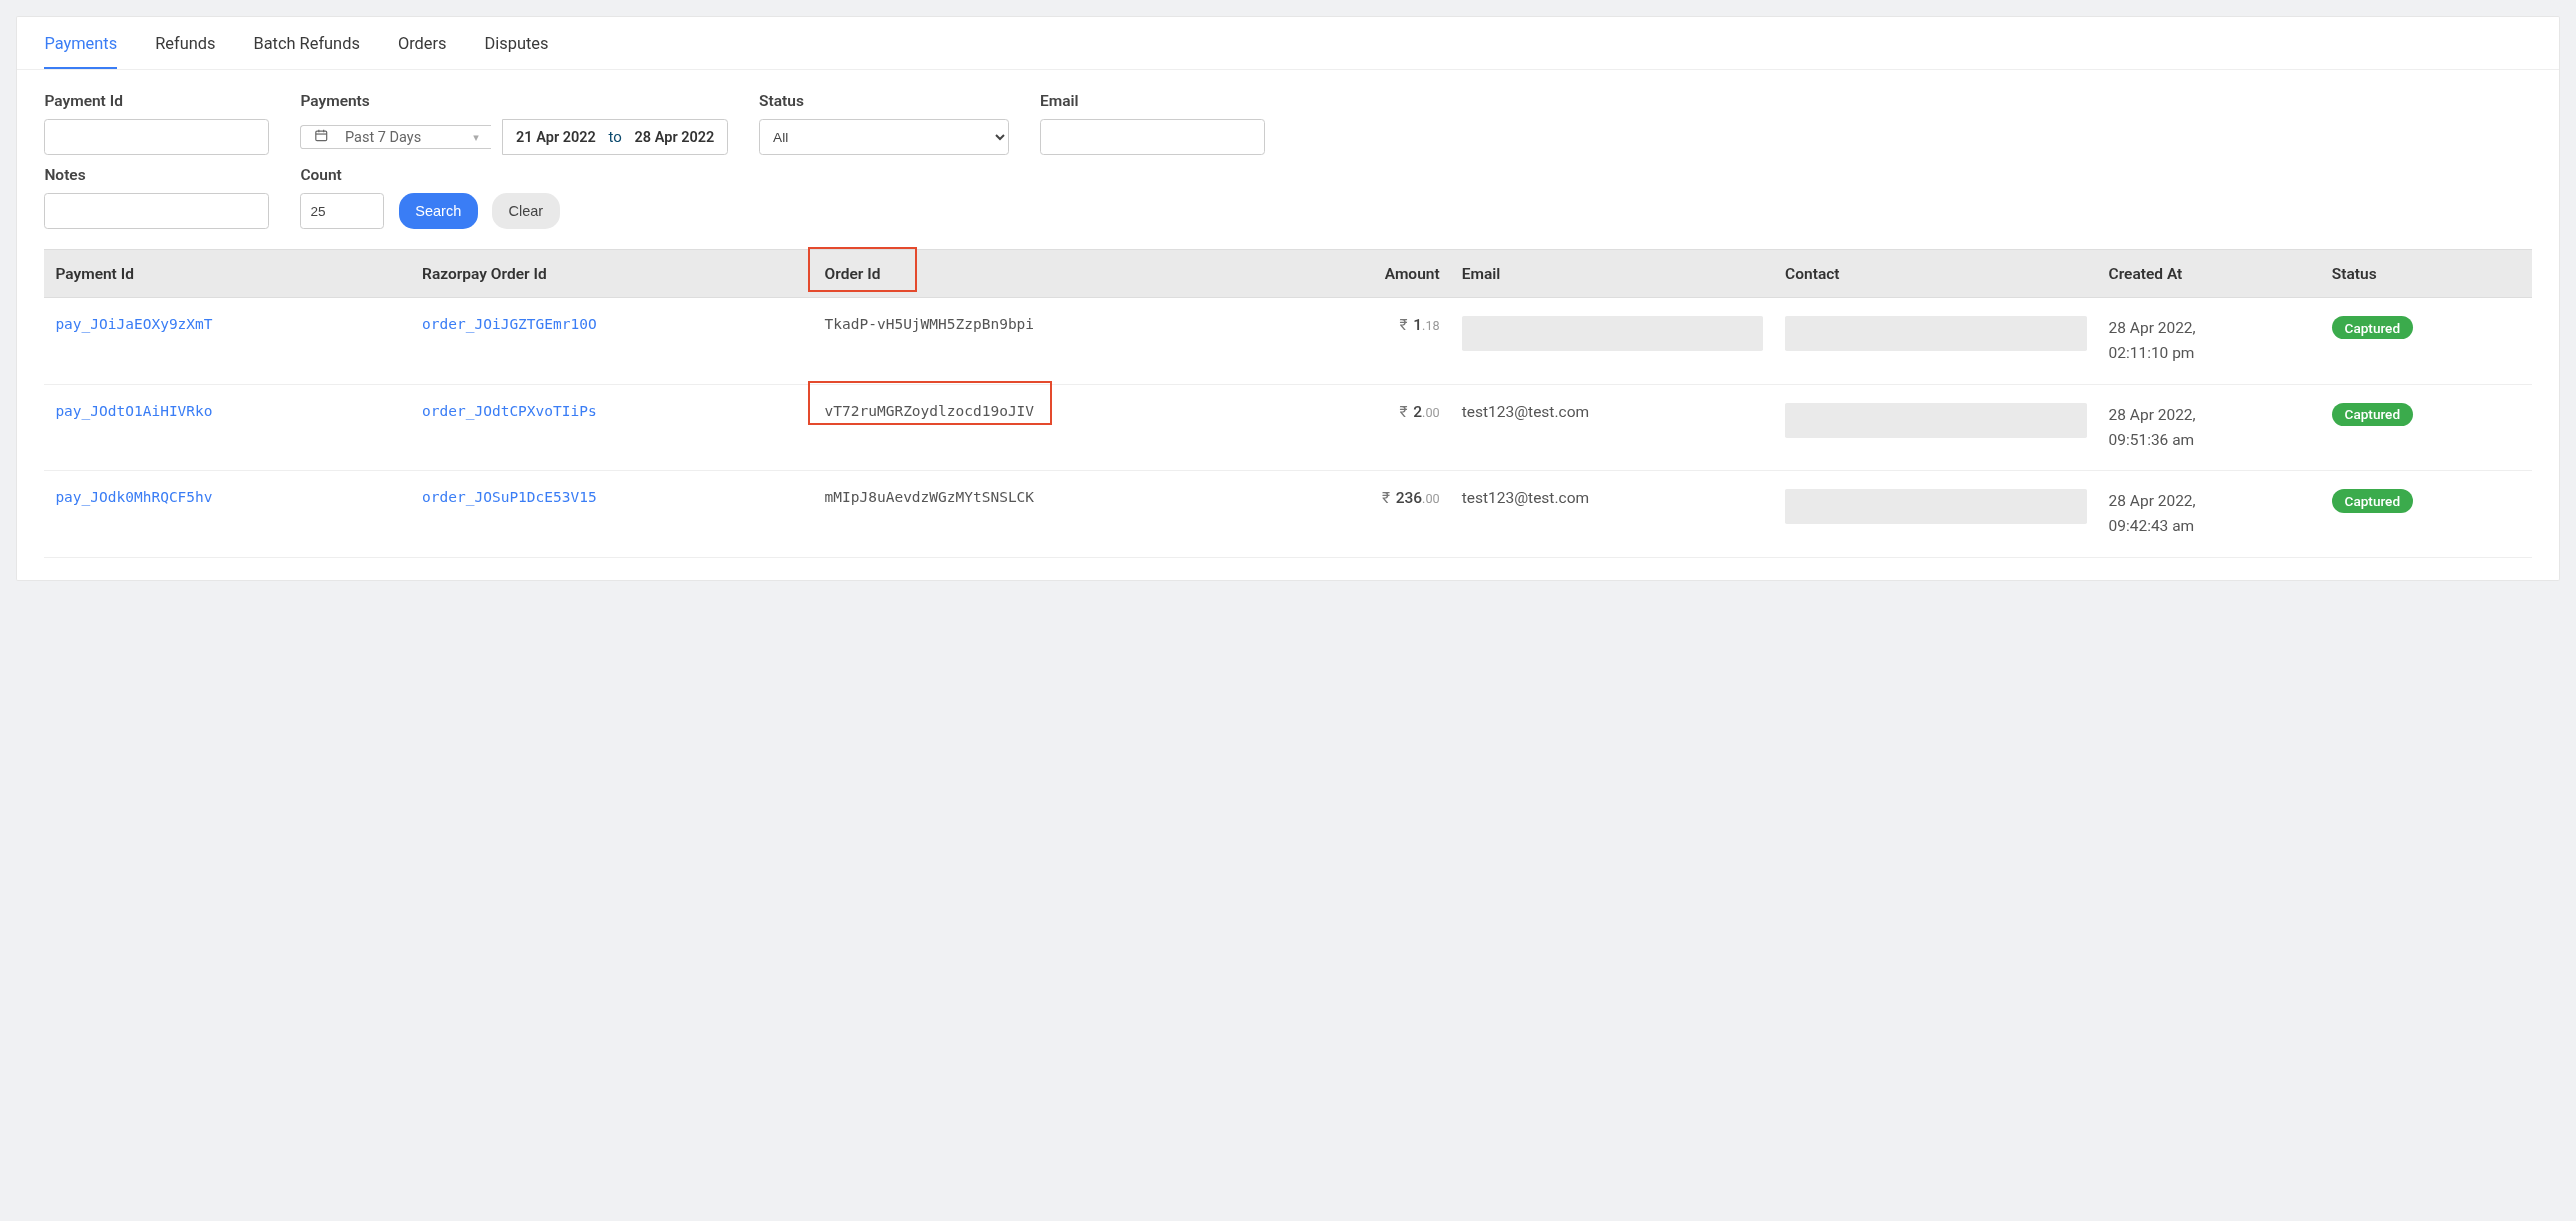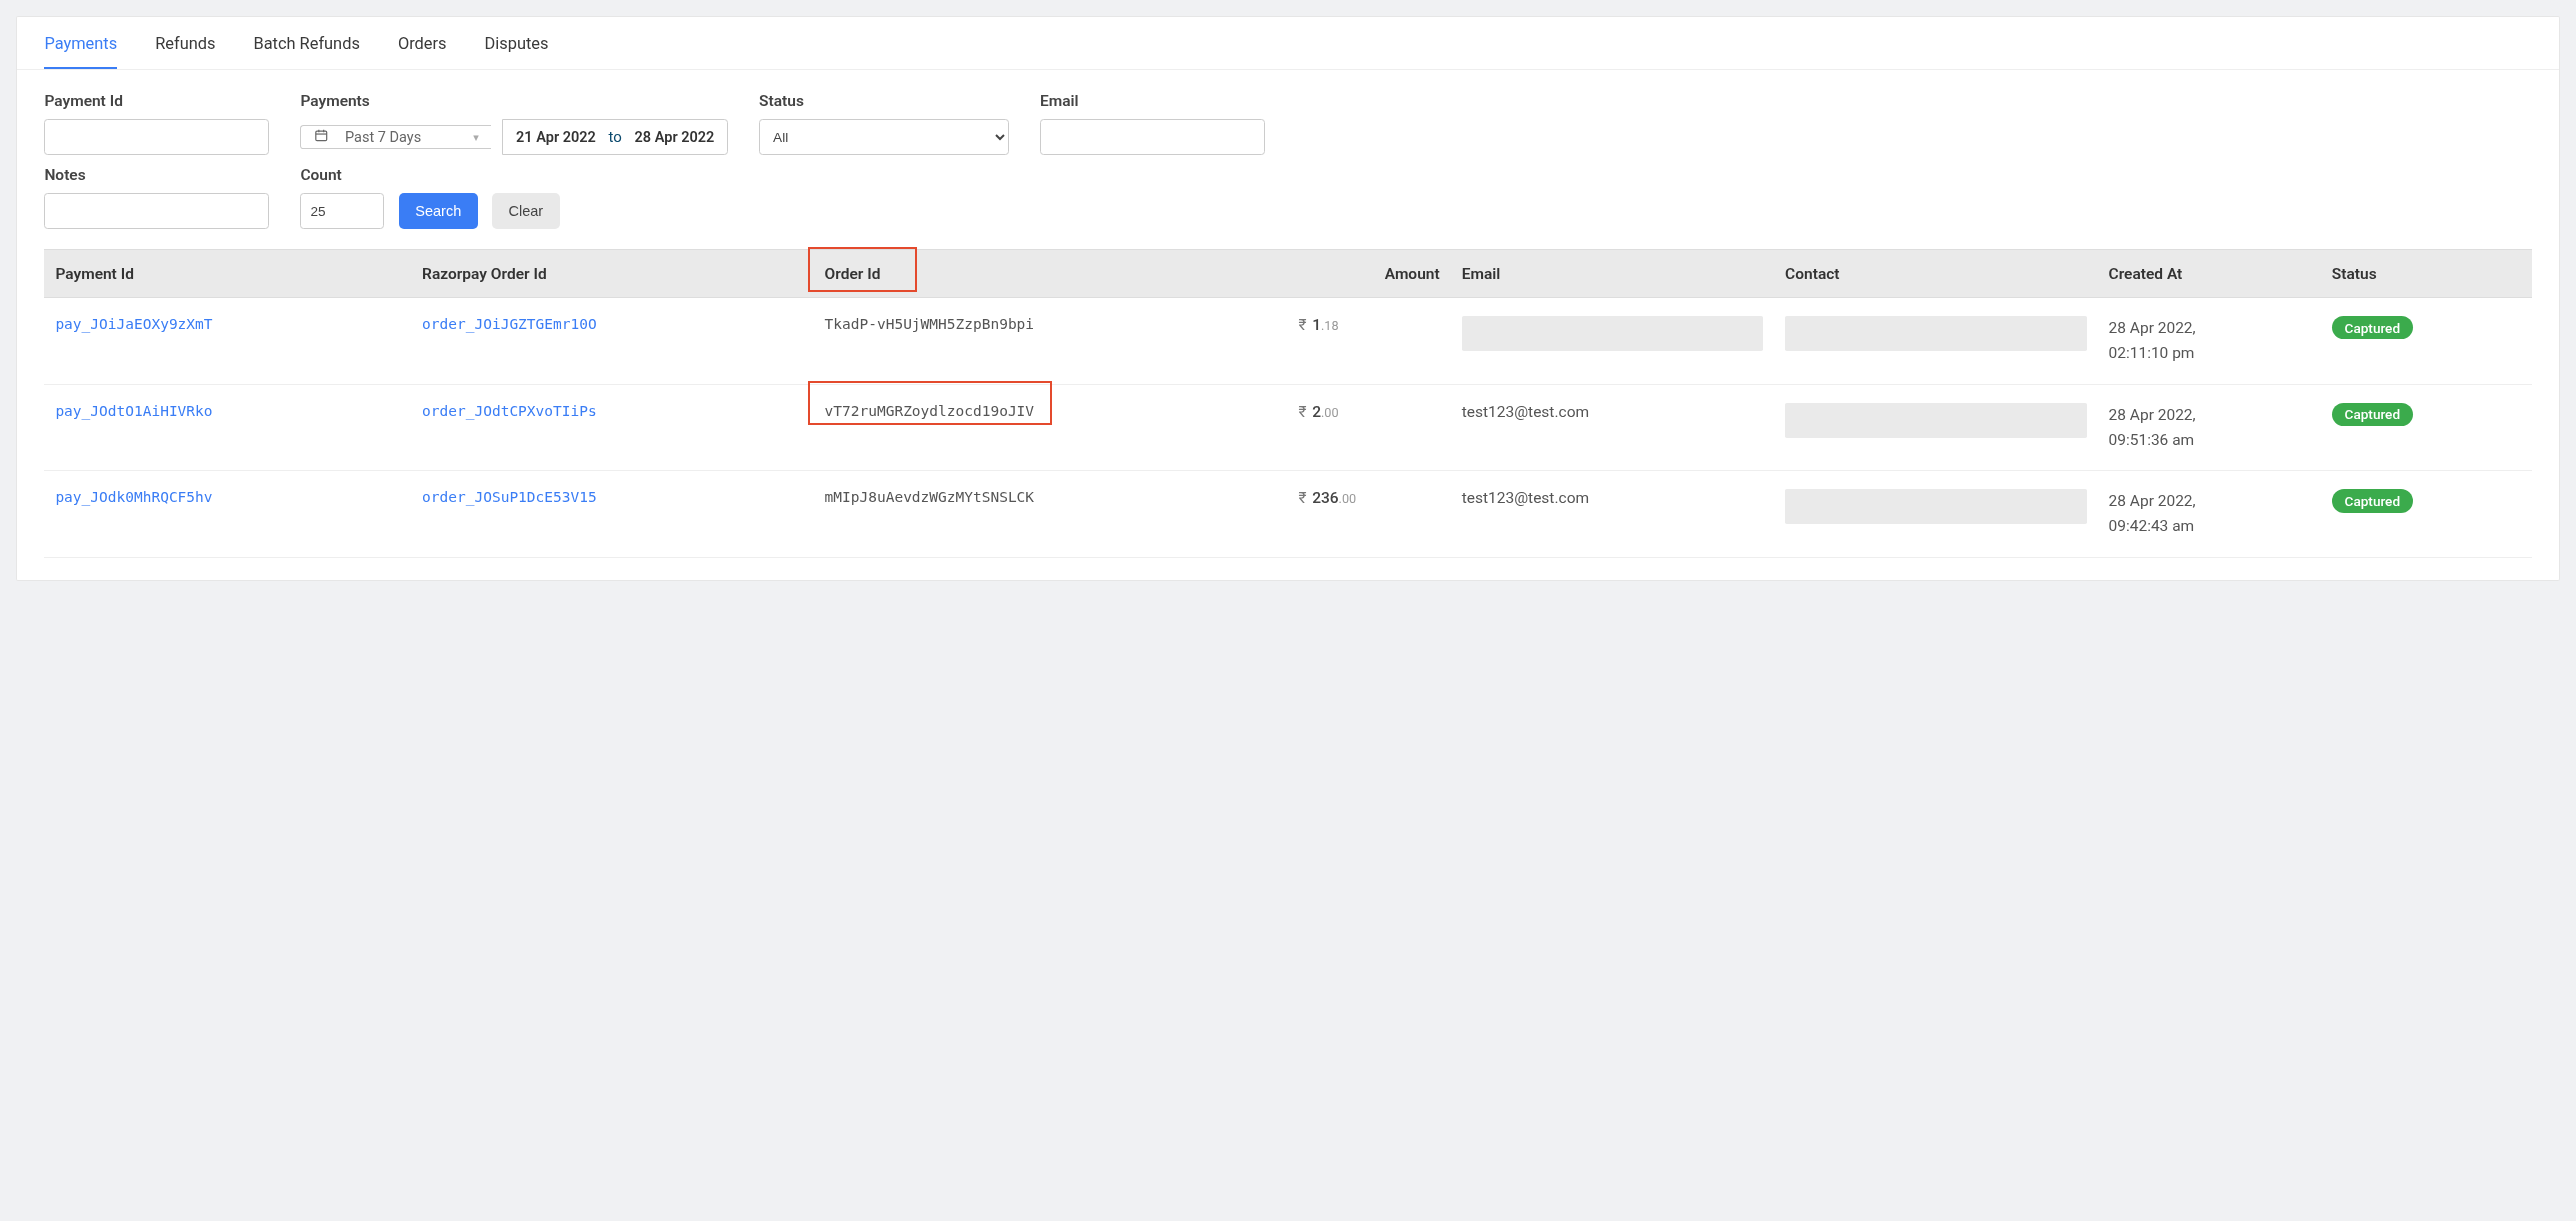--- a/index.html
+++ b/index.html
@@ -83,40 +83,40 @@
     display:flex; align-items:center; gap:12.7px;
     height:36px; border:0.9px solid #ccc; border-top-right-radius:3.6px; border-bottom-right-radius:3.6px;
     padding:0 12.7px; background:#fff;
   }
   .date-preset .cal { font-size:14.5px; color:#666; }
   .date-preset .label { color:#666; font-size:14.5px; flex:1; }
   .date-preset .chev { color:#aaa; font-size:11px; }
   .date-range .d { font-weight:600; color:#333; font-size:14.5px; }
   .date-range .to { color:#0c4a6e; font-size:15px; }
   .btn {
-    height:36px; padding:0 16.4px; border:none; border-radius:5px;
+    height:36px; padding:0 16.4px; border:none; border-radius:15px;
     font-size:14.5px; font-weight:500; cursor:pointer;
   }
   .btn.primary { background:#3a7df5; color:#fff; }
   .btn.light { background:#e9e9e9; color:#444; }
   .filter-second-row { display:flex; align-items:flex-end; gap:14.5px; }
   .table-wrap { padding: 9px 27px 22px; overflow:visible; }
   table { width:100%; border-collapse:collapse; }
   thead th {
     background:#eaeaea; text-align:left; padding:14.5px 11px;
     font-size:15.5px; font-weight:600; color:#333; border-top:0.9px solid #ddd;
     border-bottom:0.9px solid #ddd;
   }
   tbody td {
     padding:18px 11px; font-size:15.5px; color:#555;
     border-bottom:0.9px solid #eee; vertical-align:top;
   }
   tbody td.mono, thead th.mono { font-family: "SFMono-Regular", Menlo, Consolas, monospace; font-size:14.5px; }
   tbody td .link { color:#3a7df5; cursor:pointer; }
-  .amount-cell { text-align:left; white-space:nowrap; }
+  .amount-cell { text-align:right; white-space:nowrap; }
   .amount-cell .rupee { color:#777; margin-right:1.8px; }
   .amount-cell .whole { font-weight:500; color:#444; }
   .amount-cell .dec { color:#999; font-size:12.7px; }
   .redacted { background:#eaeaea; border-radius:1.8px; height:35px; width:100%; min-width:136px; }
   .badge {
     display:inline-block; background:#3bab4c; color:#fff;
     padding:3.6px 12.7px; border-radius:12.7px; font-size:13.6px; font-weight:500;
   }
   .created { line-height:1.6; white-space:nowrap; }
   th.red-box-th { position:relative; }

